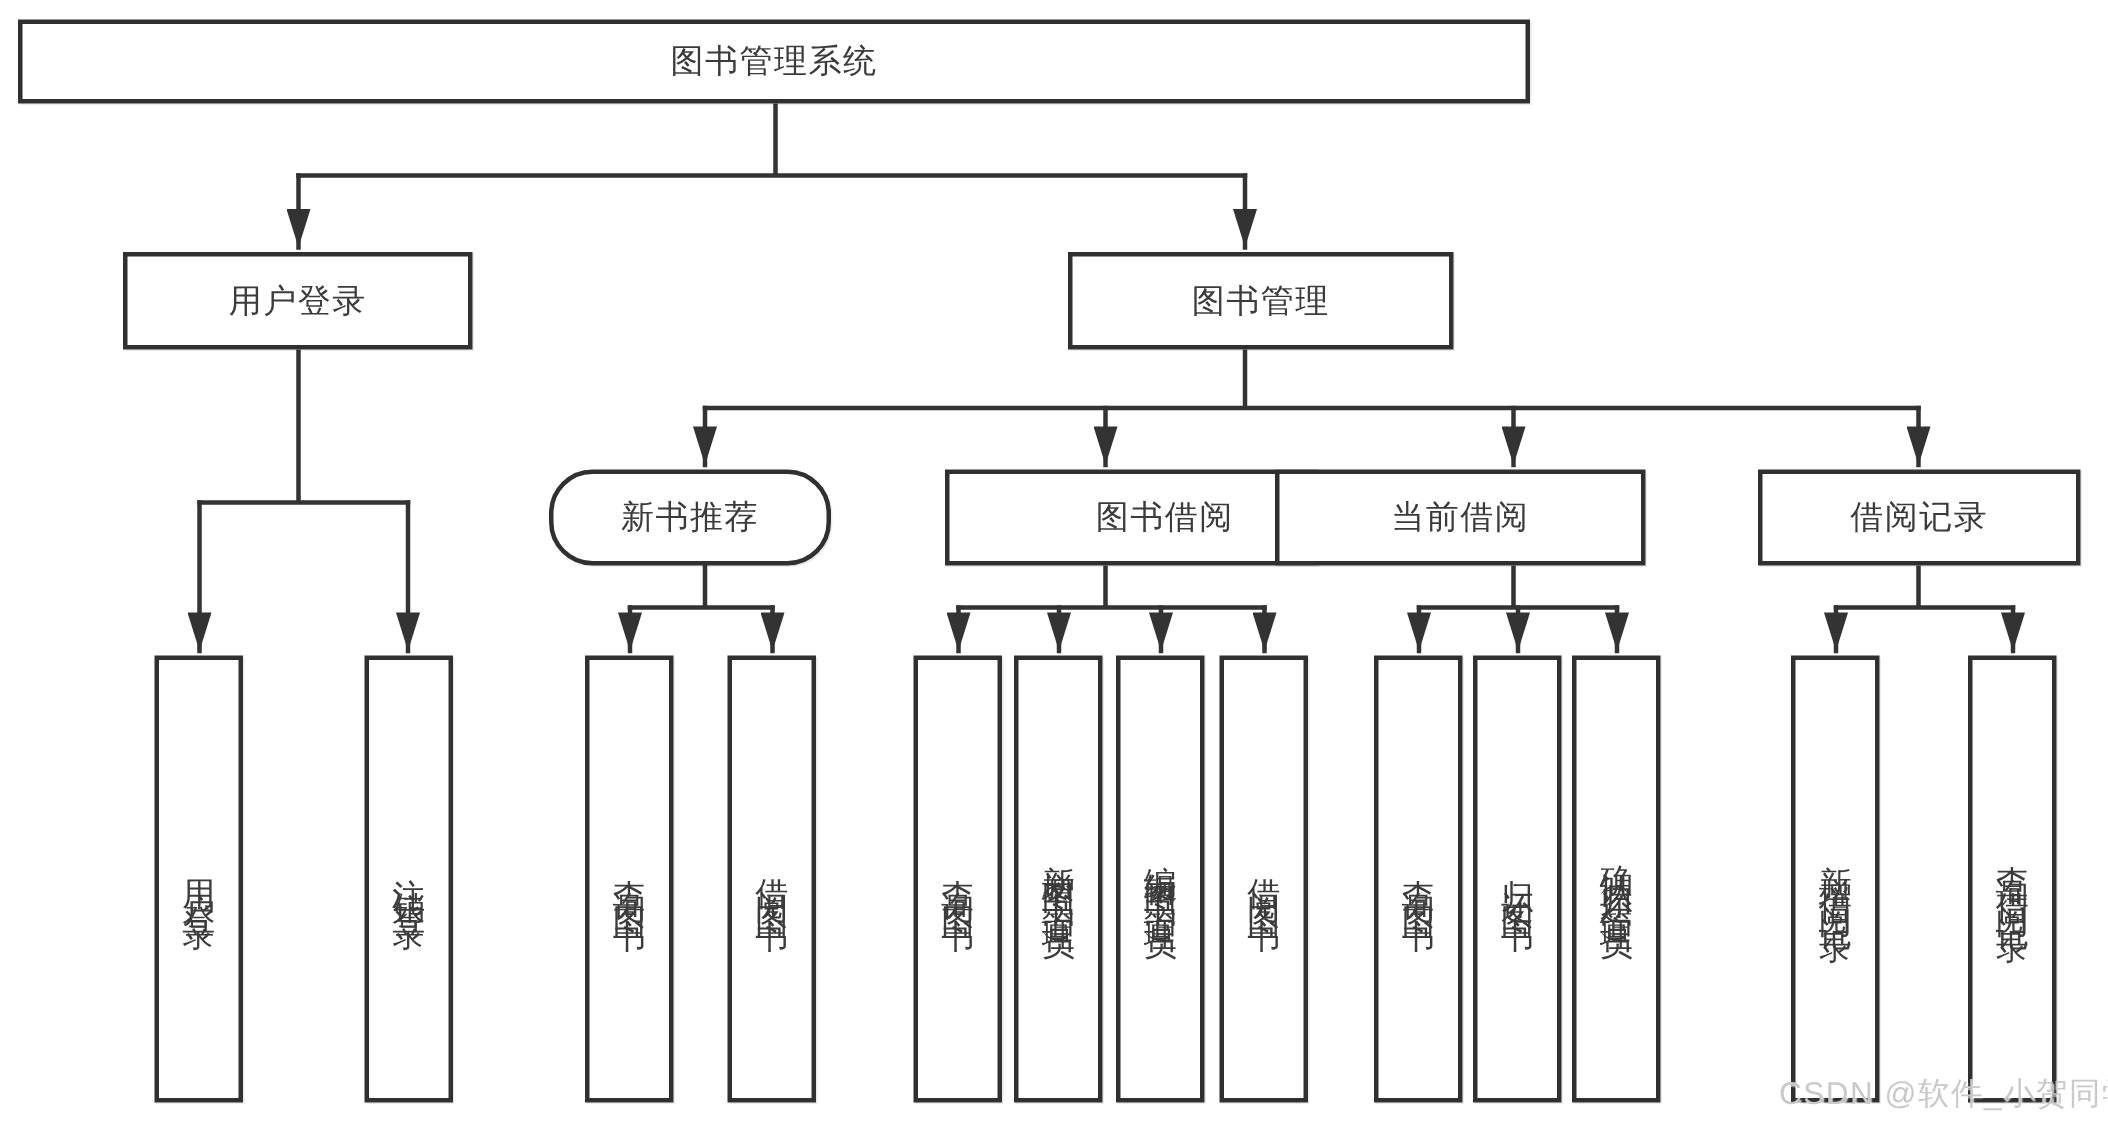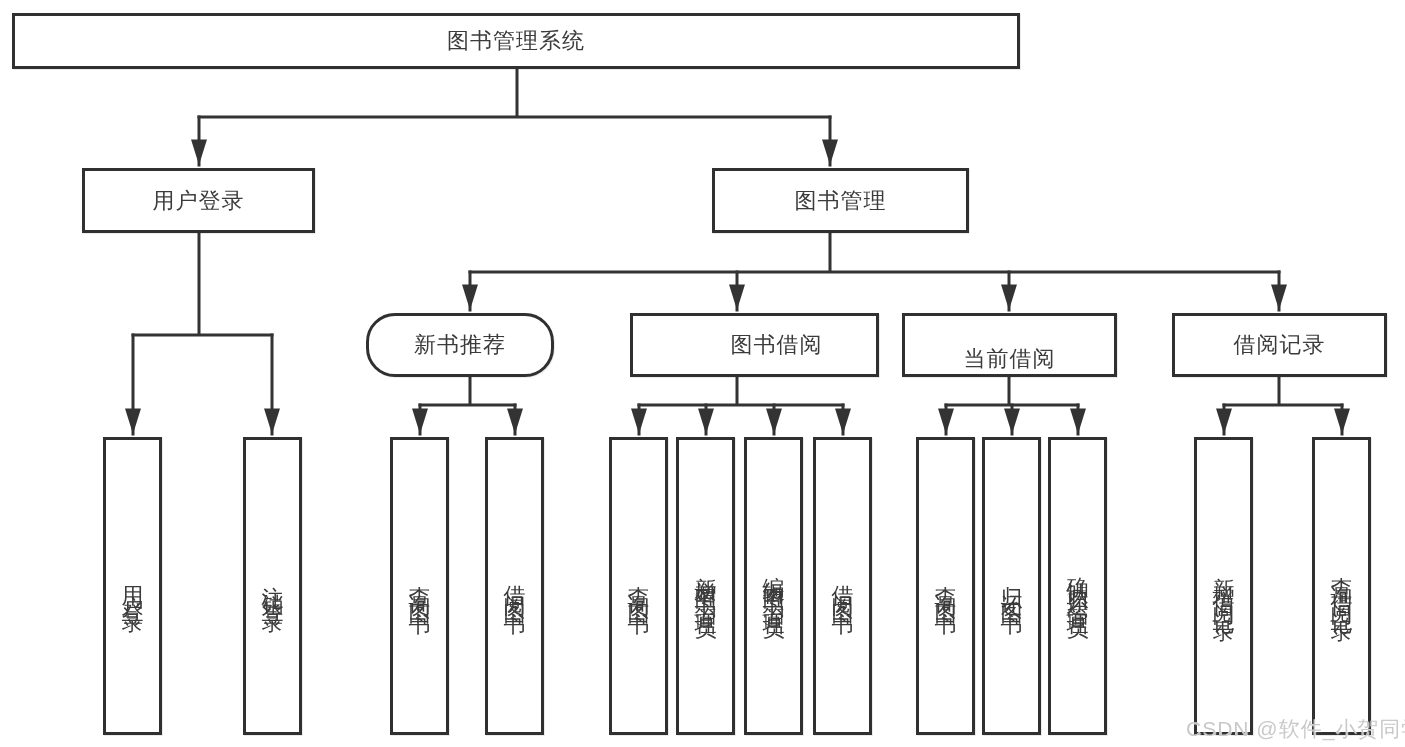--- a/index.html
+++ b/index.html
@@ -119,21 +119,21 @@
   <div class="node lvl2" style="left:712px; width:257px;">
     <span>图书管理</span>
   </div>
 
   <div class="node lvl3" style="left:366px; width:188px;border-radius:29px;">
     <span>新书推荐</span>
   </div>
   <div class="node lvl3" style="left:630px; width:249px;padding-left:44px;">
     <span>图书借阅</span>
   </div>
-  <div class="node lvl3" style="left:902px; width:215px;align-items:flex-end;">
+  <div class="node lvl3" style="left:850px; width:247px;">
     <span>当前借阅</span>
   </div>
   <div class="node lvl3" style="left:1172px; width:215px;">
     <span>借阅记录</span>
   </div>
 
   <div class="node leaf" style="left:103px;">
     <span>用户登录</span>
   </div>
   <div class="node leaf" style="left:243px;">

